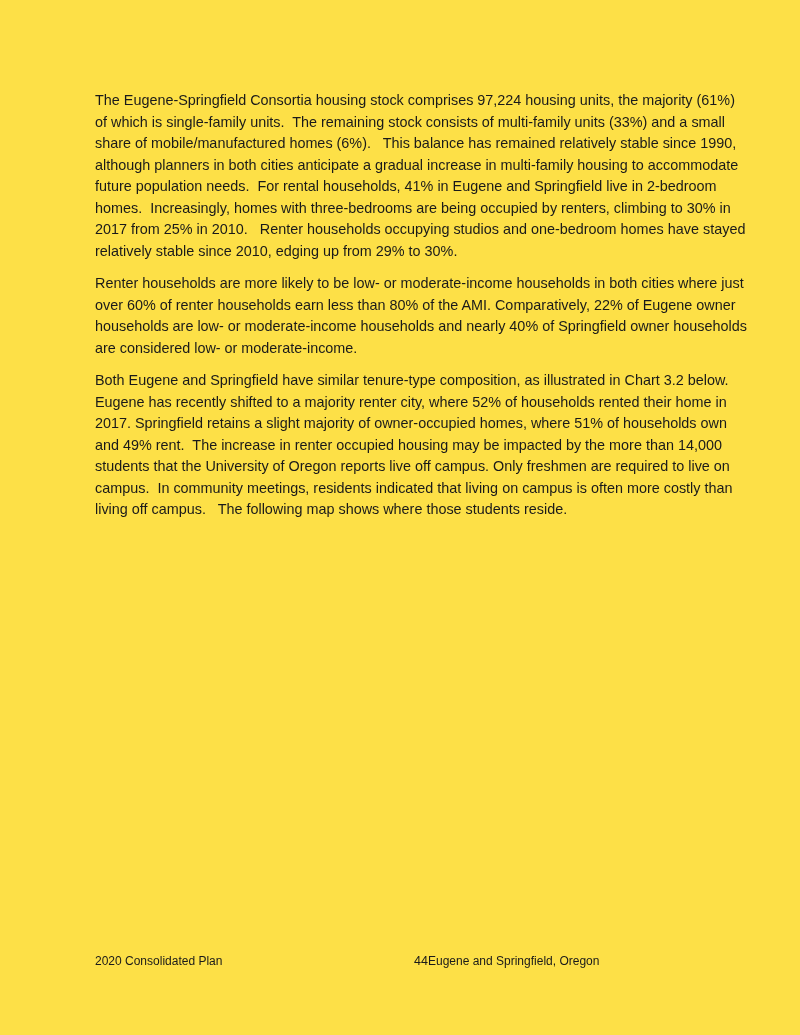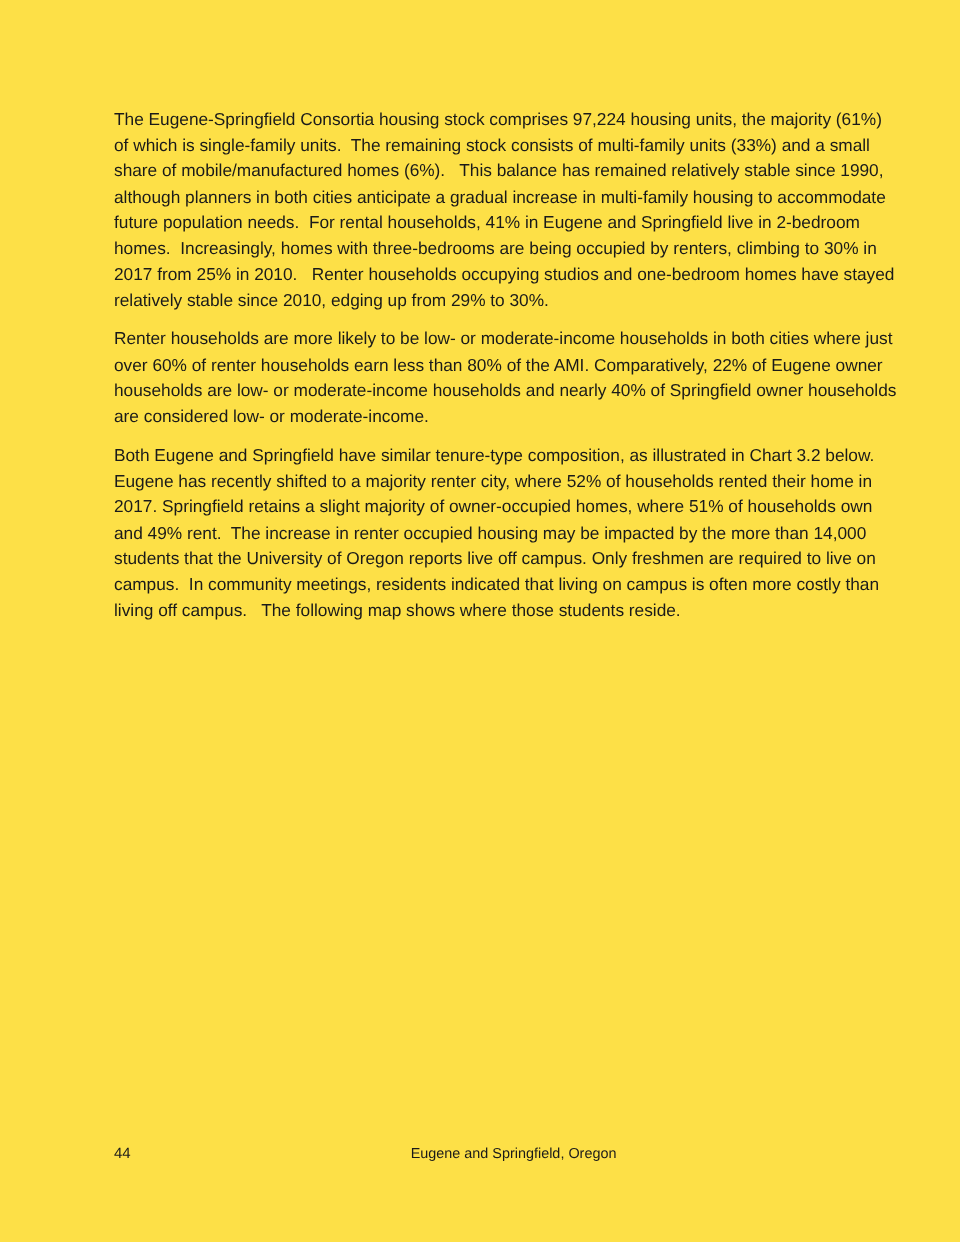--- a/index.html
+++ b/index.html
@@ -46,32 +46,33 @@
     flex: 1;
     text-align: left;
   }
   .footer .f-center {
     flex: 0 0 auto;
     text-align: center;
     font-size: 12.5px;
   }
   .footer .f-right {
     flex: 1;
-    text-align: center;
+    text-align: left;
   }
 </style>
 </head>
 <body>
 
 <div class="page">
 
   <div class="content">
     <p>The Eugene-Springfield Consortia housing stock comprises 97,224 housing units, the majority (61%) of which is single-family units.  The remaining stock consists of multi-family units (33%) and a small share of mobile/manufactured homes (6%).   This balance has remained relatively stable since 1990, although planners in both cities anticipate a gradual increase in multi-family housing to accommodate future population needs.  For rental households, 41% in Eugene and Springfield live in 2-bedroom homes.  Increasingly, homes with three-bedrooms are being occupied by renters, climbing to 30% in 2017 from 25% in 2010.   Renter households occupying studios and one-bedroom homes have stayed relatively stable since 2010, edging up from 29% to 30%.</p>
     <p>Renter households are more likely to be low- or moderate-income households in both cities where just over 60% of renter households earn less than 80% of the AMI. Comparatively, 22% of Eugene owner households are low- or moderate-income households and nearly 40% of Springfield owner households are considered low- or moderate-income.</p>
     <p>Both Eugene and Springfield have similar tenure-type composition, as illustrated in Chart 3.2 below. Eugene has recently shifted to a majority renter city, where 52% of households rented their home in 2017. Springfield retains a slight majority of owner-occupied homes, where 51% of households own and 49% rent.  The increase in renter occupied housing may be impacted by the more than 14,000 students that the University of Oregon reports live off campus. Only freshmen are required to live on campus.  In community meetings, residents indicated that living on campus is often more costly than living off campus.   The following map shows where those students reside.</p>
   </div>
 
   <div class="footer">
+    <span class="f-left">2020 Consolidated Plan</span>
     <span class="f-center">44</span>
     <span class="f-right">Eugene and Springfield, Oregon</span>
   </div>
 
 </div>
 
 </body></html>

